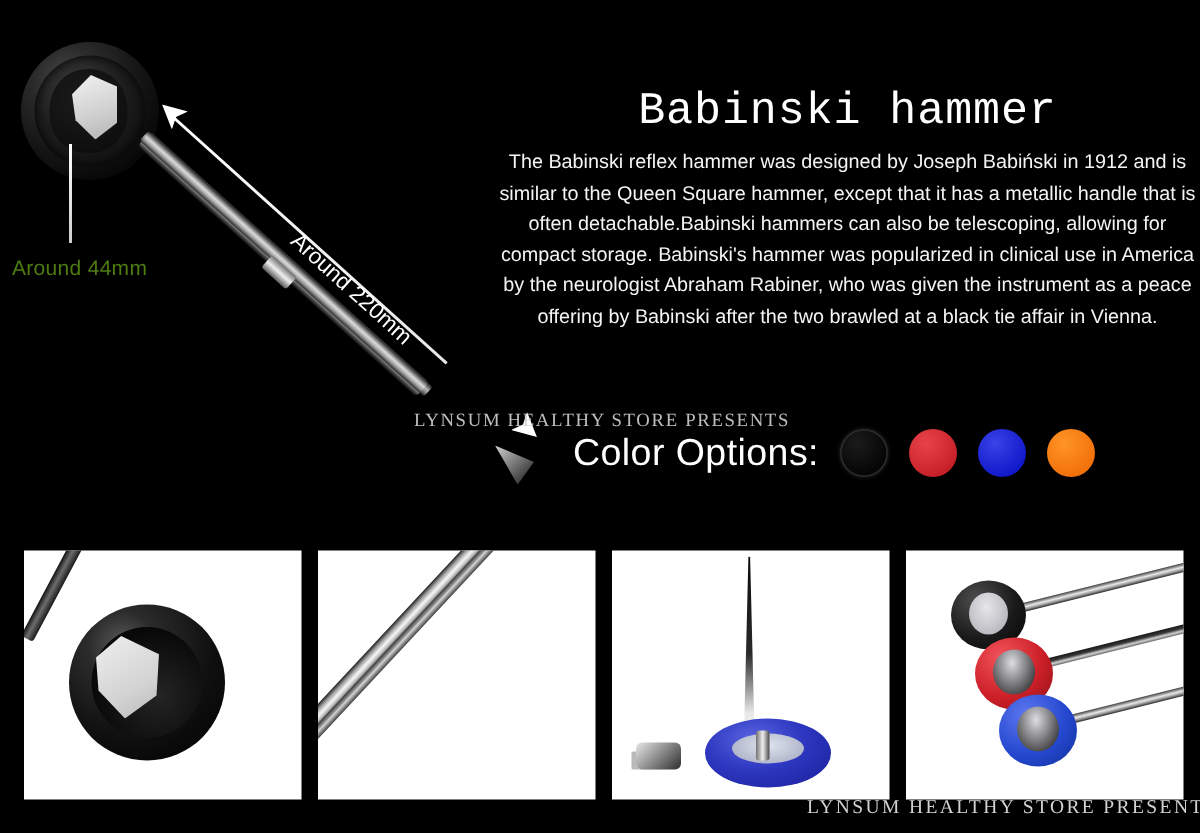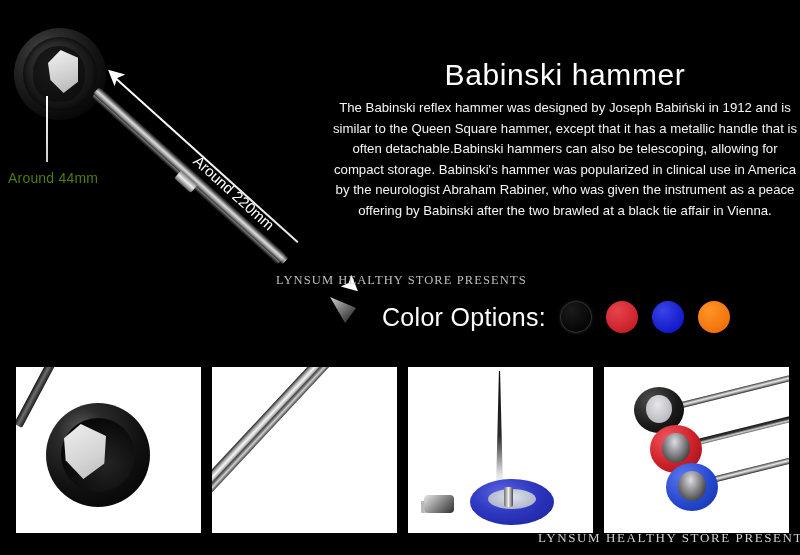--- a/index.html
+++ b/index.html
@@ -51,30 +51,30 @@
     background:#fff;clip-path:polygon(0% 50%,100% 0%,78% 50%,100% 100%);
     transform:rotate(42deg);}
   .arrow-b{position:absolute;left:344px;top:278px;width:16px;height:16px;
     background:#fff;clip-path:polygon(100% 50%,0% 0%,22% 50%,0% 100%);
     transform:rotate(42deg);}
   .lbl-220{position:absolute;left:196px;top:150px;color:#fff;font-size:15px;white-space:nowrap;
     transform-origin:0 50%;transform:rotate(42deg);}
 
   
   .title{position:absolute;left:330px;top:58px;width:470px;text-align:center;color:#fff;
-    font-size:30px;font-weight:300;letter-spacing:.6px;}
+    font-size:30px;font-weight:300;letter-spacing:.6px;font-family:Liberation Mono, monospace;}
   .para{position:absolute;left:332px;top:98px;width:466px;text-align:center;color:#f4f4f4;
     font-size:13.2px;line-height:20.6px;}
 
   
   .wm-hero{position:absolute;left:276px;top:273px;color:#cfcfcf;font-size:12.5px;
     letter-spacing:1.1px;font-family:"Liberation Serif",serif;white-space:nowrap;opacity:.92;}
 
   
-  .co-row{position:absolute;left:382px;top:286px;display:flex;align-items:center;gap:14px;margin-top:15px;}
+  .co-row{position:absolute;left:382px;top:286px;display:flex;align-items:center;gap:14px;}
   .co-label{color:#fff;font-size:25px;font-weight:300;letter-spacing:.3px;white-space:nowrap;}
   .sw{width:32px;height:32px;border-radius:50%;}
   .sw.black{background:radial-gradient(circle at 36% 30%,#1b1b1b,#050505 70%);
     box-shadow:0 0 0 1px #2e2e2e inset,0 0 3px rgba(255,255,255,.16);}
   .sw.red{background:radial-gradient(circle at 36% 30%,#e8434a,#c71f28 75%);}
   .sw.blue{background:radial-gradient(circle at 36% 30%,#3a42e8,#1018c9 75%);}
   .sw.orange{background:radial-gradient(circle at 36% 30%,#ff9426,#f1700a 75%);}
 
   
   #strip{position:absolute;left:0;top:352px;width:800px;height:203px;background:#000;}

